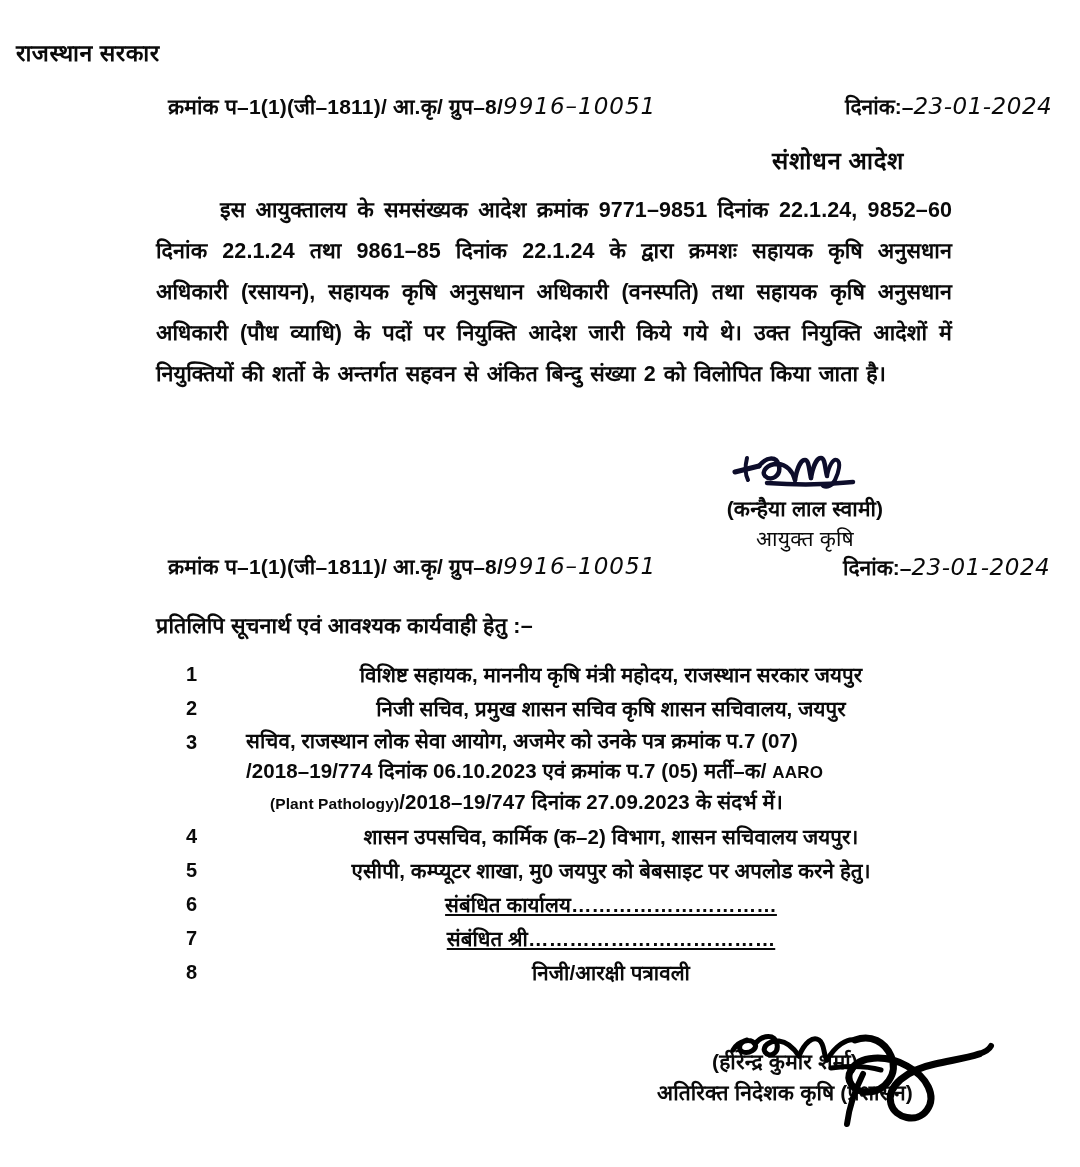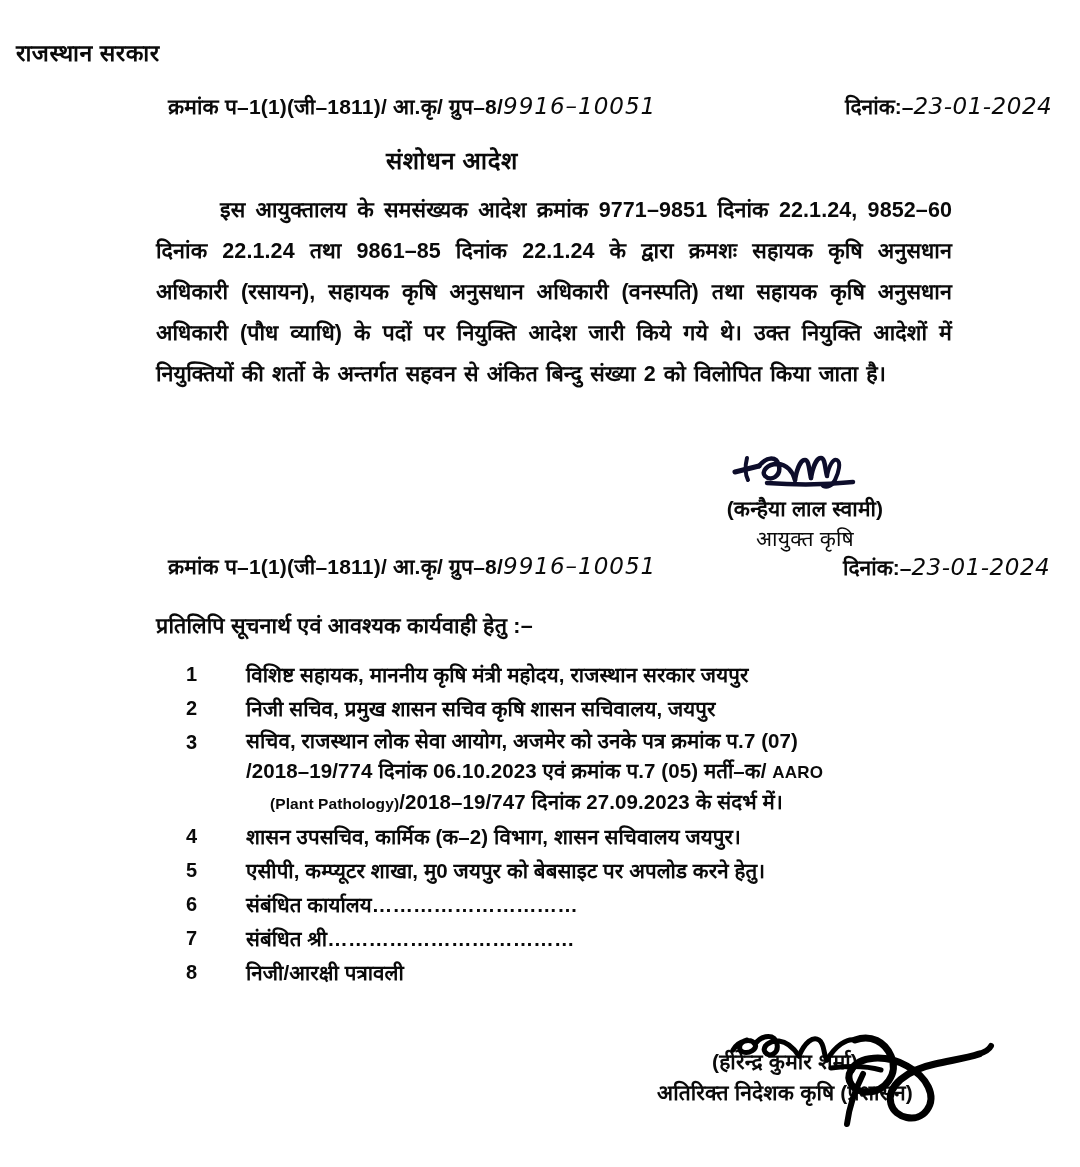--- a/index.html
+++ b/index.html
@@ -94,21 +94,21 @@
     font-weight: 400;
     font-size: 23px;
     letter-spacing: 0.5px;
   }
 
   .order-title {
     position: absolute;
     left: 0;
     top: 143px;
     width: 904px;
-    text-align: center;
+    text-align: right;
     font-size: 24px;
     font-weight: 700;
     letter-spacing: 0.6px;
   }
 
   
   .body-para {
     position: absolute;
     left: 156px;
     top: 190px;
@@ -177,41 +177,42 @@
     font-size: 20px;
     font-weight: 700;
     line-height: 33px;
   }
   .li .txt {
     flex: 1;
     font-size: 20.5px;
     font-weight: 700;
     line-height: 33px;
     letter-spacing: 0.1px;
+    text-align: center;
   }
   .li-3 .txt {
     line-height: 29.5px;
     text-align: justify;
     text-align-last: left;
   }
   .li-3 .txt .sub { display: block; }
   .lat {
     font-family: "Liberation Sans", sans-serif;
     font-size: 17px;
     font-weight: 700;
     letter-spacing: 0.2px;
   }
   .lat-sm {
     font-family: "Liberation Sans", sans-serif;
     font-size: 15.5px;
     font-weight: 700;
     letter-spacing: 0.1px;
     margin-left: 24px;
   }
-  .dots { letter-spacing: 1px; }
+  .dots { letter-spacing: 1px; text-decoration: underline; }
 
   
   .sig2 {
     position: absolute;
     left: 555px;
     top: 1012px;
     width: 460px;
     text-align: center;
   }
   .sig2 .name2 {

